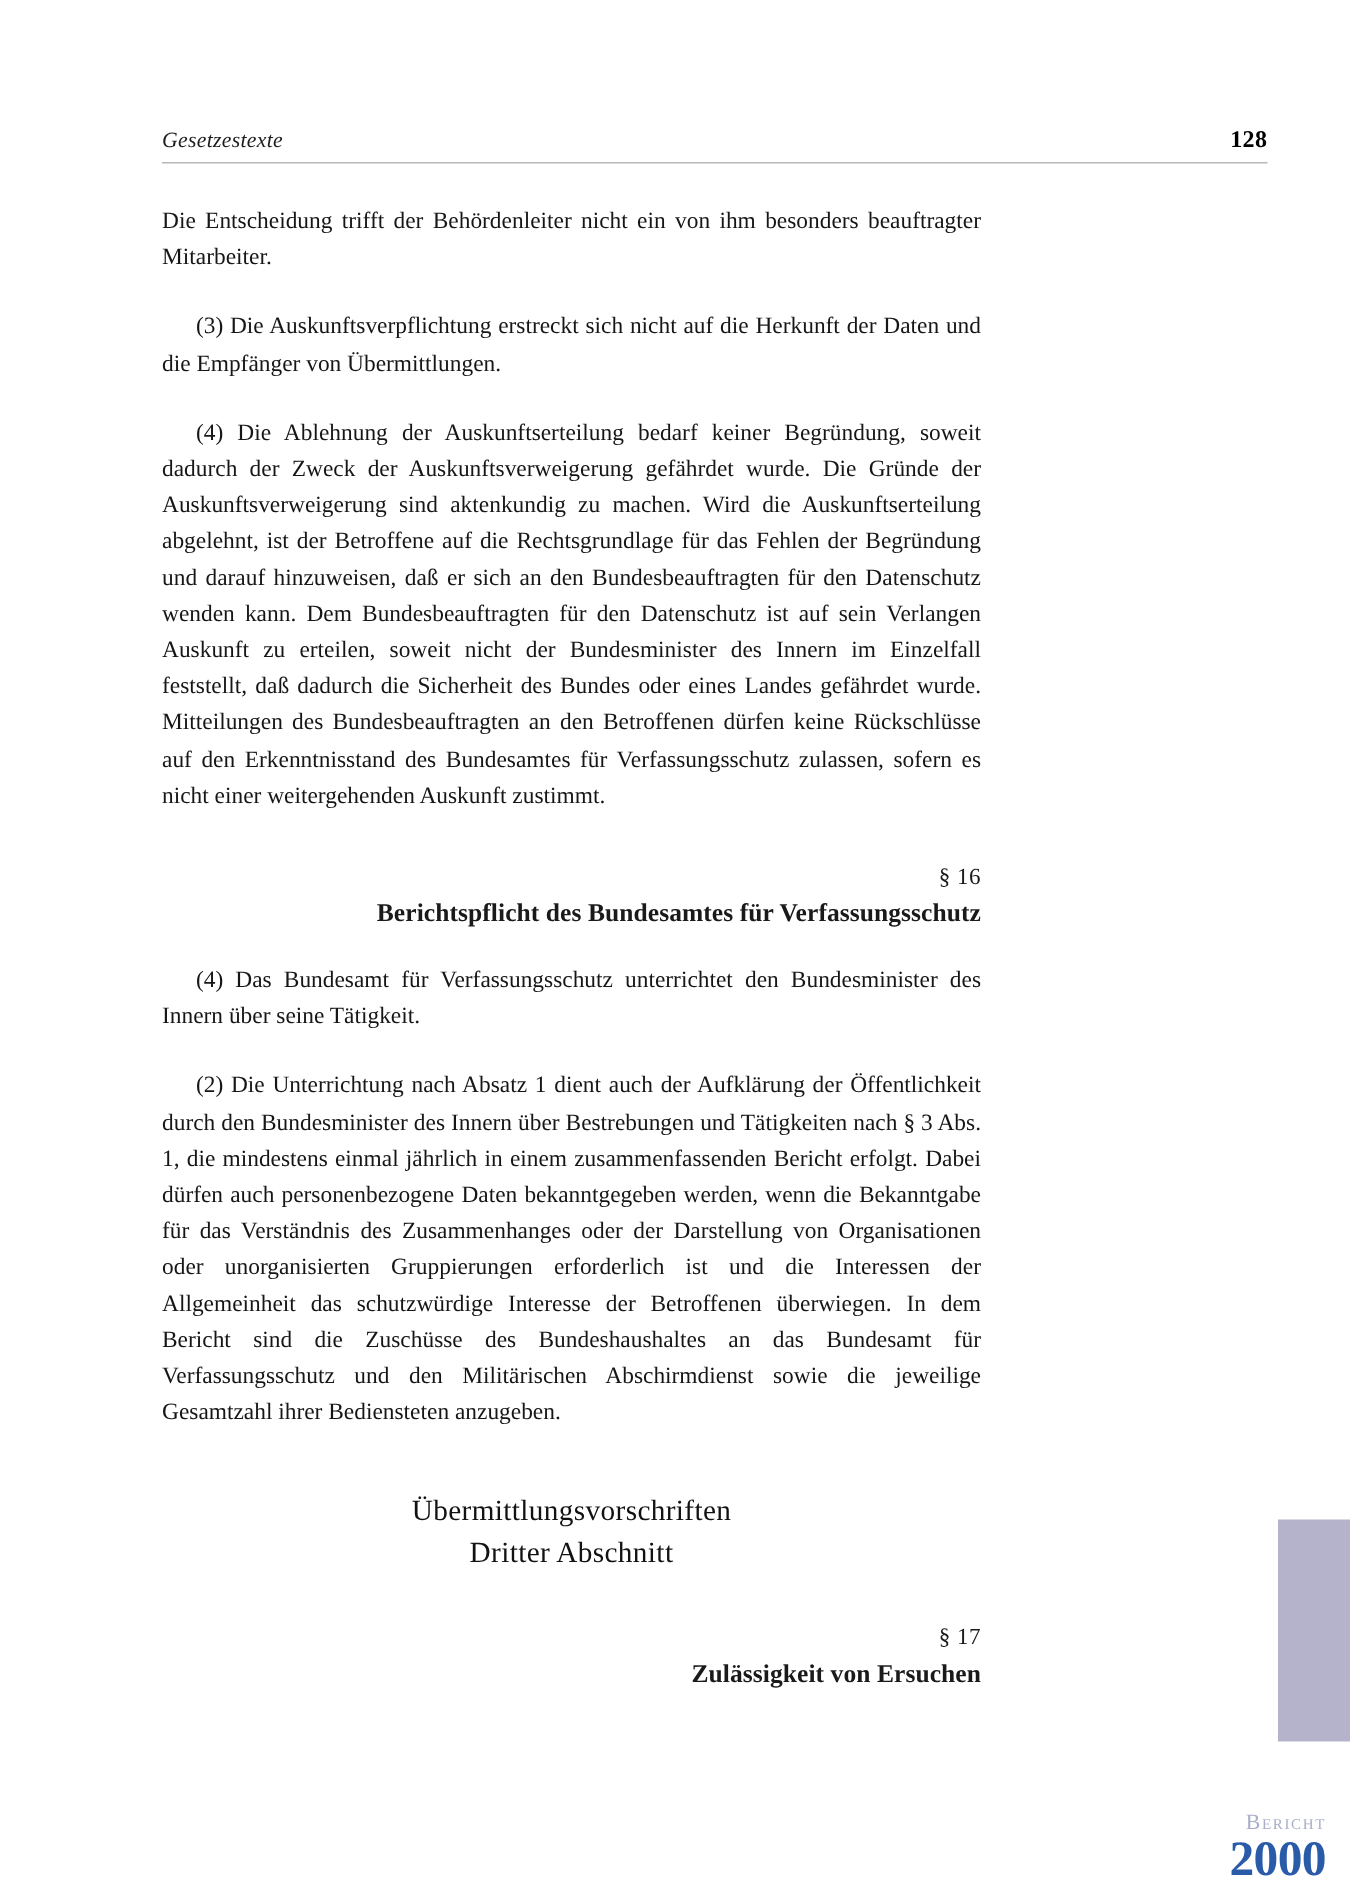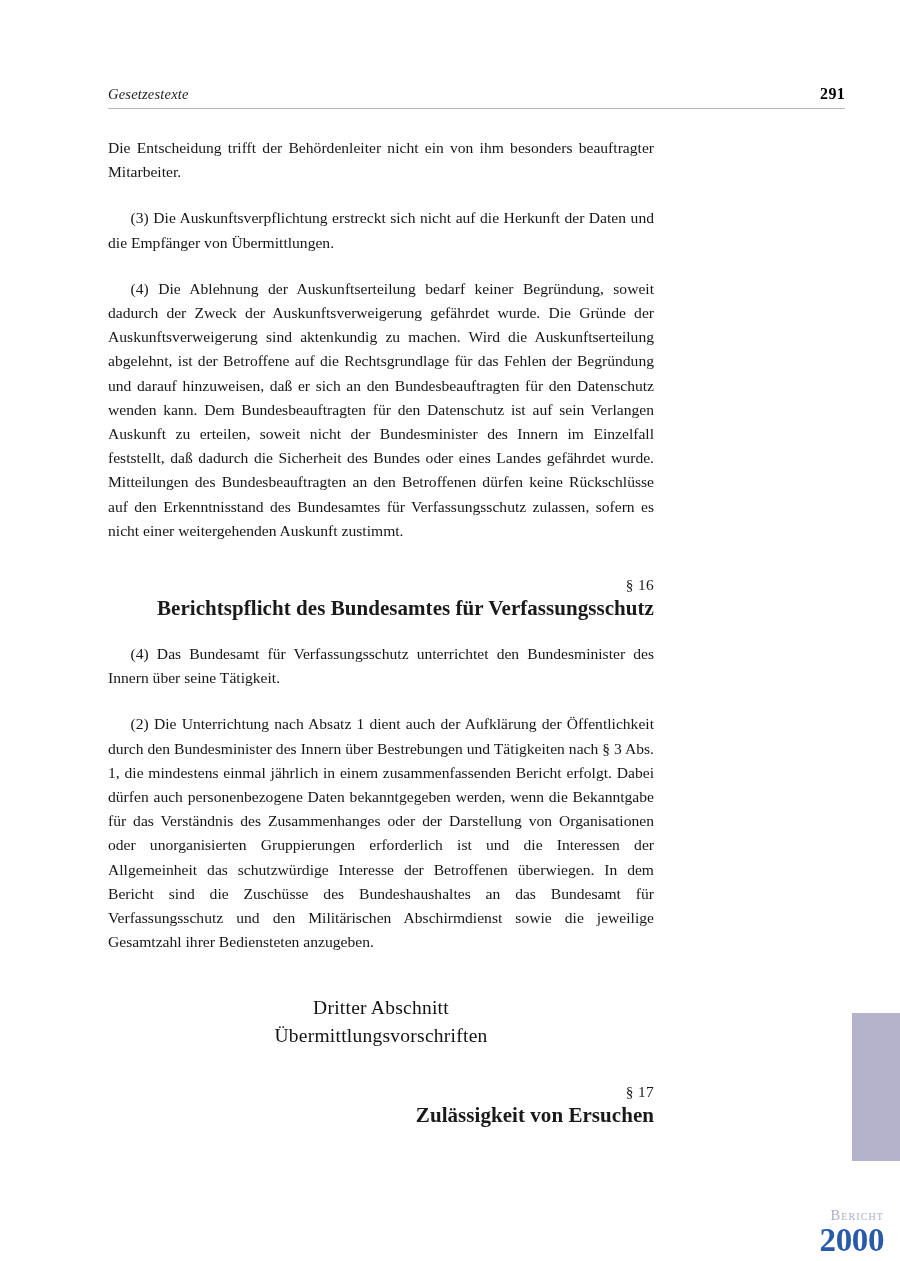--- a/index.html
+++ b/index.html
@@ -84,21 +84,21 @@
     line-height: 23px;
   }
   .para-head .sign {
     display: block;
     font-size: 15.4px;
     font-weight: normal;
     letter-spacing: 0.3px;
   }
   .para-head .title {
     display: block;
-    font-size: 21px;
+    font-size: 17px;
     font-weight: bold;
     margin-top: 1px;
     letter-spacing: 0.05px;
   }
 
   .section-head {
     margin-top: 40px;
     text-align: center;
     line-height: 28px;
   }
@@ -150,21 +150,21 @@
     margin-top: 1px;
   }
 </style>
 </head>
 <body>
 
 <div class="page">
 
   <div class="running-head">
     <span class="rh-title">Gesetzestexte</span>
-    <span class="rh-folio">291</span>
+    <span class="rh-folio">128</span>
   </div>
   <div class="head-rule"></div>
 
   <div class="column">
 
     <p class="body">Die Entscheidung trifft der Behördenleiter nicht ein von ihm besonders beauftragter Mitarbeiter.</p>
 
     <p class="body indent gap-sm">(3) Die Auskunftsverpflichtung erstreckt sich nicht auf die Herkunft der Daten und die Empfänger von Übermittlungen.</p>
 
     <p class="body indent gap-sm">(4) Die Ablehnung der Auskunftserteilung bedarf keiner Begründung, soweit dadurch der Zweck der Auskunftsverweigerung gefährdet wurde. Die Gründe der Auskunftsverweigerung sind aktenkundig zu machen. Wird die Auskunftserteilung abgelehnt, ist der Betroffene auf die Rechtsgrundlage für das Fehlen der Begründung und darauf hinzuweisen, daß er sich an den Bundesbeauftragten für den Datenschutz wenden kann. Dem Bundesbeauftragten für den Datenschutz ist auf sein Verlangen Auskunft zu erteilen, soweit nicht der Bundesminister des Innern im Einzelfall feststellt, daß dadurch die Sicherheit des Bundes oder eines Landes gefährdet wurde. Mitteilungen des Bundesbeauftragten an den Betroffenen dürfen keine Rückschlüsse auf den Erkenntnisstand des Bundesamtes für Verfassungsschutz zulassen, sofern es nicht einer weitergehenden Auskunft zustimmt.</p>
@@ -172,22 +172,22 @@
     <div class="para-head">
       <span class="sign">§ 16</span>
       <span class="title">Berichtspflicht des Bundesamtes für Verfassungsschutz</span>
     </div>
 
     <p class="body indent gap-sm">(4) Das Bundesamt für Verfassungsschutz unterrichtet den Bundesminister des Innern über seine Tätigkeit.</p>
 
     <p class="body indent gap-sm">(2) Die Unterrichtung nach Absatz 1 dient auch der Aufklärung der Öffentlichkeit durch den Bundesminister des Innern über Bestrebungen und Tätigkeiten nach § 3 Abs. 1, die mindestens einmal jährlich in einem zusammenfassenden Bericht erfolgt. Dabei dürfen auch personenbezogene Daten bekanntgegeben werden, wenn die Bekanntgabe für das Verständnis des Zusammenhanges oder der Darstellung von Organisationen oder unorganisierten Gruppierungen erforderlich ist und die Interessen der Allgemeinheit das schutzwürdige Interesse der Betroffenen überwiegen. In dem Bericht sind die Zuschüsse des Bundeshaushaltes an das Bundesamt für Verfassungsschutz und den Militärischen Abschirmdienst sowie die jeweilige Gesamtzahl ihrer Bediensteten anzugeben.</p>
 
     <div class="section-head">
+      <span class="line">Übermittlungsvorschriften</span>
       <span class="line">Dritter Abschnitt</span>
-      <span class="line">Übermittlungsvorschriften</span>
     </div>
 
     <div class="para-head tight">
       <span class="sign">§ 17</span>
       <span class="title">Zulässigkeit von Ersuchen</span>
     </div>
 
 
   </div>
 

